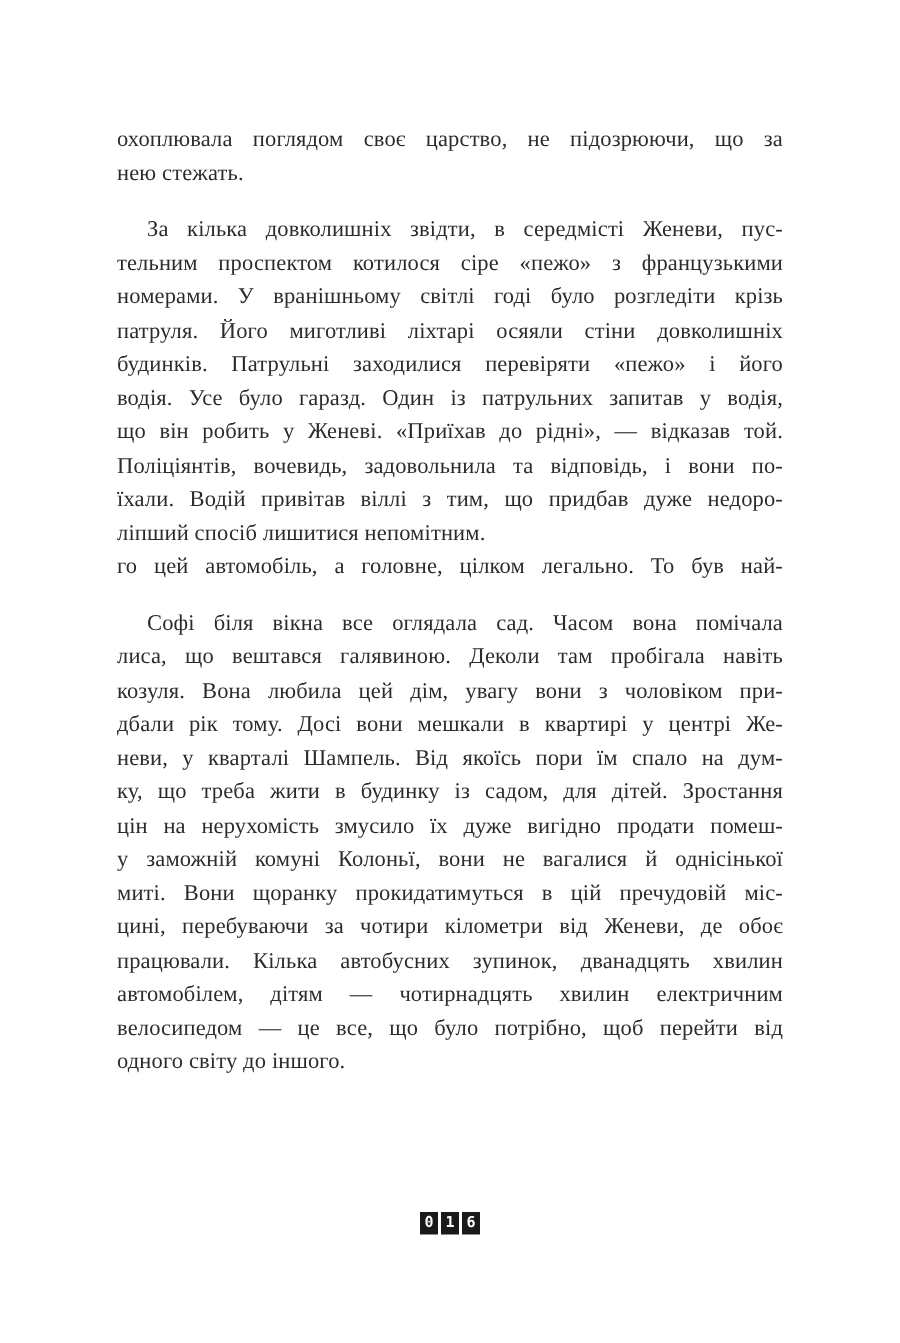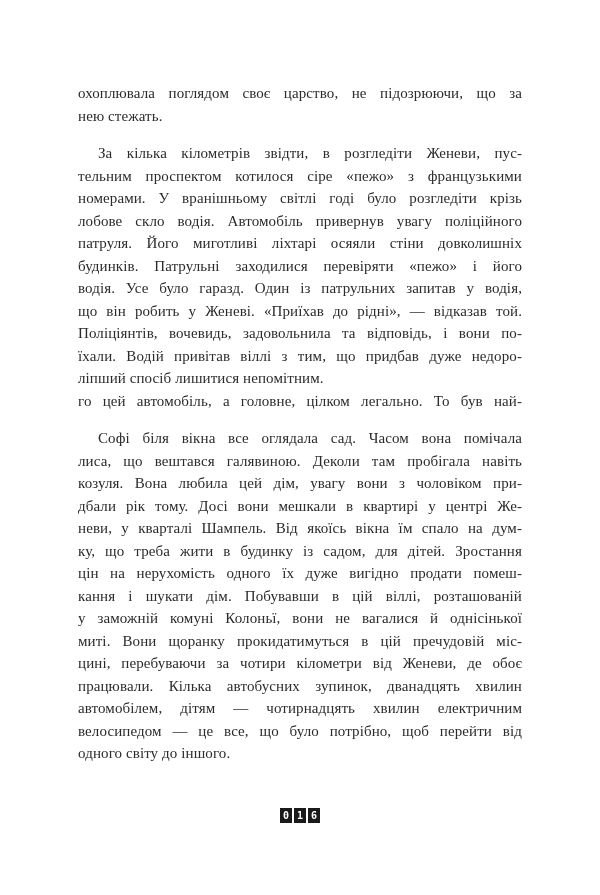--- a/index.html
+++ b/index.html
@@ -66,42 +66,40 @@
 </head>
 <body>
 
 <div class="book-page">
   <div class="text-block" id="text-block">
       <div class="para">
         <div class="line">охоплювала поглядом своє царство, не підозрюючи, що за</div>
         <div class="line last">нею стежать.</div>
       </div>
       <div class="para indent">
-        <div class="line">За кілька кілометрів звідти, в розгледіти Женеви, пус-</div>
+        <div class="line">За кілька довколишніх звідти, в середмісті Женеви, пус-</div>
         <div class="line">тельним проспектом котилося сіре «пежо» з французькими</div>
         <div class="line">номерами. У вранішньому світлі годі було розгледіти крізь</div>
-        <div class="line">лобове скло водія. Автомобіль привернув увагу поліційного</div>
         <div class="line">патруля. Його миготливі ліхтарі осяяли стіни довколишніх</div>
         <div class="line">будинків. Патрульні заходилися перевіряти «пежо» і його</div>
         <div class="line">водія. Усе було гаразд. Один із патрульних запитав у водія,</div>
         <div class="line">що він робить у Женеві. «Приїхав до рідні», — відказав той.</div>
         <div class="line">Поліціянтів, вочевидь, задовольнила та відповідь, і вони по-</div>
         <div class="line">їхали. Водій привітав віллі з тим, що придбав дуже недоро-</div>
         <div class="line last">ліпший спосіб лишитися непомітним.</div>
         <div class="line">го цей автомобіль, а головне, цілком легально. То був най-</div>
       </div>
       <div class="para indent">
         <div class="line">Софі біля вікна все оглядала сад. Часом вона помічала</div>
         <div class="line">лиса, що вештався галявиною. Деколи там пробігала навіть</div>
         <div class="line">козуля. Вона любила цей дім, увагу вони з чоловіком при-</div>
         <div class="line">дбали рік тому. Досі вони мешкали в квартирі у центрі Же-</div>
-        <div class="line">неви, у кварталі Шампель. Від якоїсь вікна їм спало на дум-</div>
+        <div class="line">неви, у кварталі Шампель. Від якоїсь пори їм спало на дум-</div>
         <div class="line">ку, що треба жити в будинку із садом, для дітей. Зростання</div>
-        <div class="line">цін на нерухомість одного їх дуже вигідно продати помеш-</div>
-        <div class="line">кання і шукати дім. Побувавши в цій віллі, розташованій</div>
+        <div class="line">цін на нерухомість змусило їх дуже вигідно продати помеш-</div>
         <div class="line">у заможній комуні Колоньї, вони не вагалися й однісінької</div>
         <div class="line">миті. Вони щоранку прокидатимуться в цій пречудовій міс-</div>
         <div class="line">цині, перебуваючи за чотири кілометри від Женеви, де обоє</div>
         <div class="line">працювали. Кілька автобусних зупинок, дванадцять хвилин</div>
         <div class="line">автомобілем, дітям — чотирнадцять хвилин електричним</div>
         <div class="line">велосипедом — це все, що було потрібно, щоб перейти від</div>
         <div class="line last">одного світу до іншого.</div>
       </div>
     </div>
   <div class="page-number" id="page-number">

